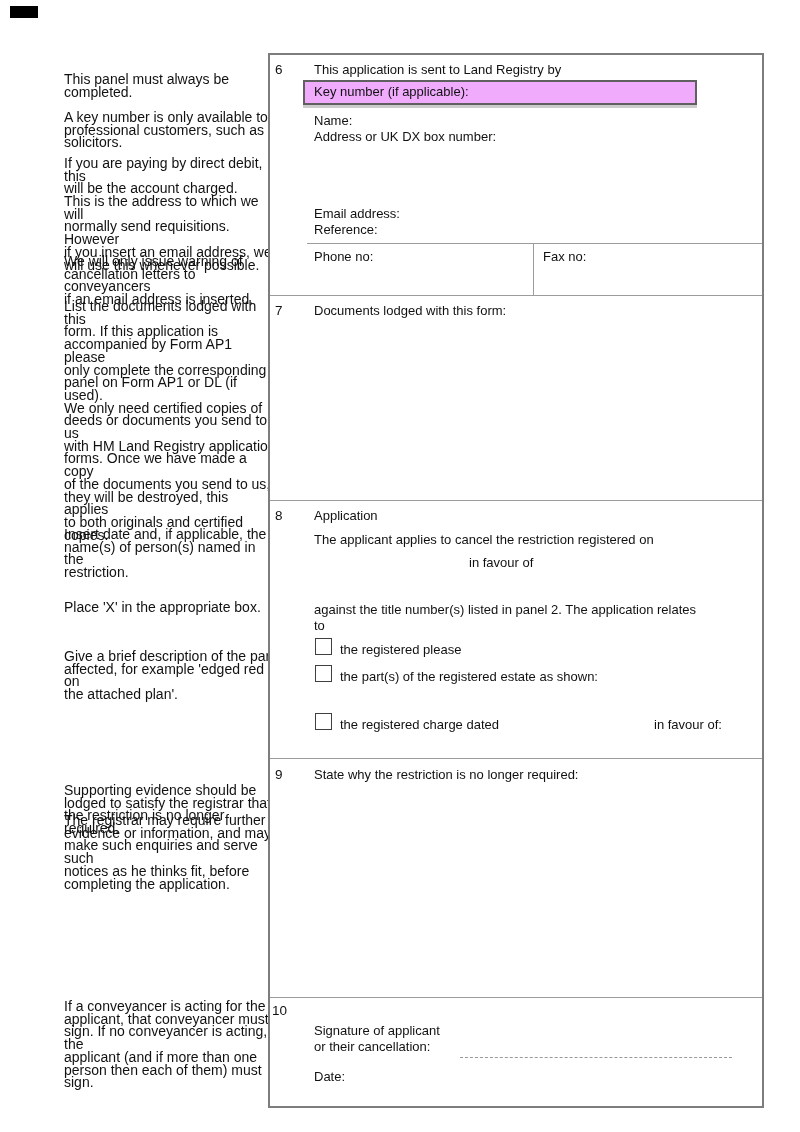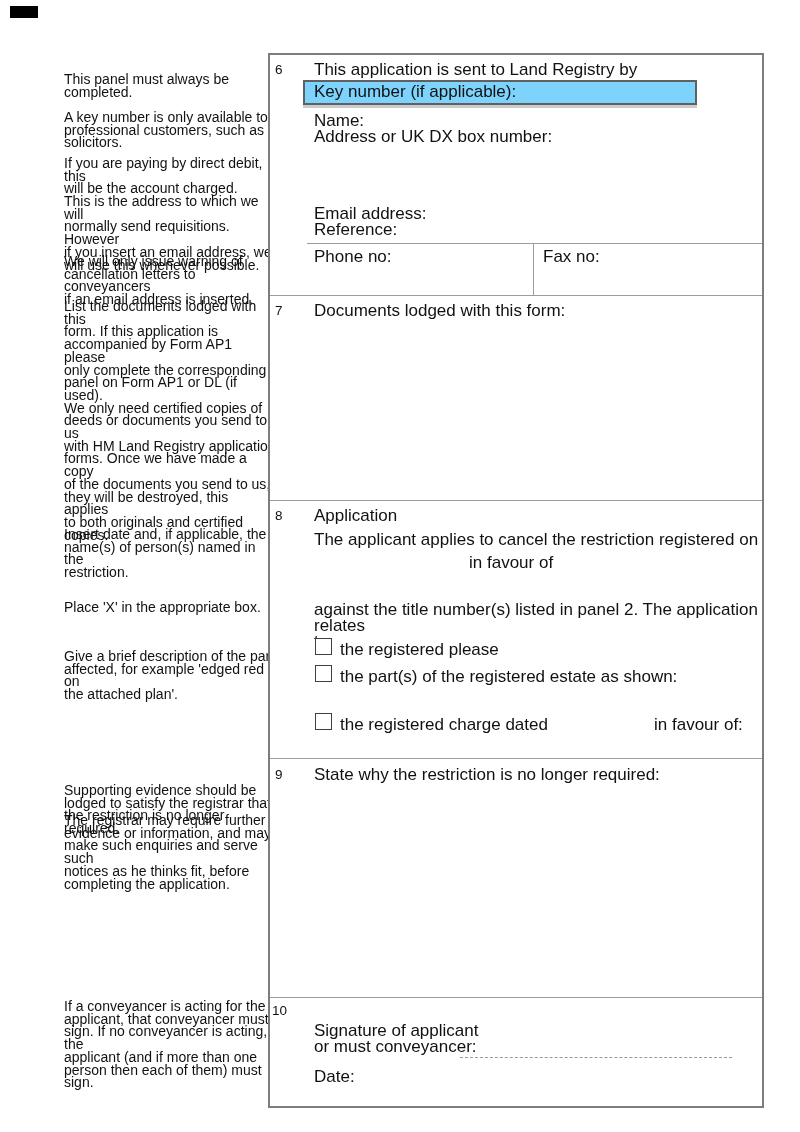--- a/index.html
+++ b/index.html
@@ -6,22 +6,22 @@
   body{width:800px;height:1132px;position:relative;font-family:"Liberation Sans","DejaVu Sans",sans-serif;color:#111;overflow:hidden;}
   .corner-mark{position:absolute;left:10px;top:6px;width:28px;height:12px;background:#000;}
   
   .sidebar{position:absolute;left:64px;top:0;width:212px;height:1132px;}
   .note{position:absolute;left:0;width:212px;font-size:14px;line-height:12.7px;white-space:pre-line;color:#111;}
   
   .formtable{position:absolute;left:268px;top:53px;width:496px;height:1055px;border:2px solid #7d7d7d;box-sizing:border-box;background:#fff;}
   .row{position:absolute;left:0;right:0;}
   .row.sep{border-top:1px solid #9c9c9c;}
   .pnum{position:absolute;left:5px;font-size:13.5px;line-height:16px;}
-  .ptext{position:absolute;font-size:17px;line-height:16px;white-space:pre-line;}
-  .keybox{position:absolute;left:33px;top:25px;width:394px;height:25px;border:2px solid #606060;box-sizing:border-box;box-shadow:0 3px 0 #cccccc;background:#7dd3fc;}
+  .ptext{position:absolute;font-size:13px;line-height:16px;white-space:pre-line;}
+  .keybox{position:absolute;left:33px;top:25px;width:394px;height:25px;border:2px solid #606060;box-sizing:border-box;box-shadow:0 3px 0 #cccccc;background:#f0abfc;}
   .keybox .ptext{left:9px;top:2px;}
   .partial-line{position:absolute;left:37px;right:0;top:188px;height:0;border-top:1px solid #9c9c9c;}
   .vdivider{position:absolute;left:263px;top:189px;height:51px;width:0;border-left:1px solid #9c9c9c;}
   .checkbox{position:absolute;width:17px;height:17px;border:1.5px solid #3f3f3f;box-sizing:border-box;background:#fff;}
   .sigline{position:absolute;left:190px;top:59px;width:272px;height:0;border-top:1px dashed #999;}
 </style>
 </head>
 <body>
 
 <div class="corner-mark"></div>
@@ -122,18 +122,18 @@
   </div>
 
   <div class="row sep" style="top:703px;height:239px">
     <div class="pnum" style="top:8px">9</div>
     <div class="ptext" style="left:44px;top:8px">State why the restriction is no longer required:</div>
   </div>
 
   <div class="row sep" style="top:942px;height:109px">
     <div class="pnum" style="left:2px;top:5px">10</div>
     <div class="ptext" style="left:44px;top:25px">Signature of applicant
-or must conveyancer:</div>
+or their cancellation:</div>
     <div class="sigline"></div>
     <div class="ptext" style="left:44px;top:71px">Date:</div>
   </div>
 
 </div>
 
 </body></html>

